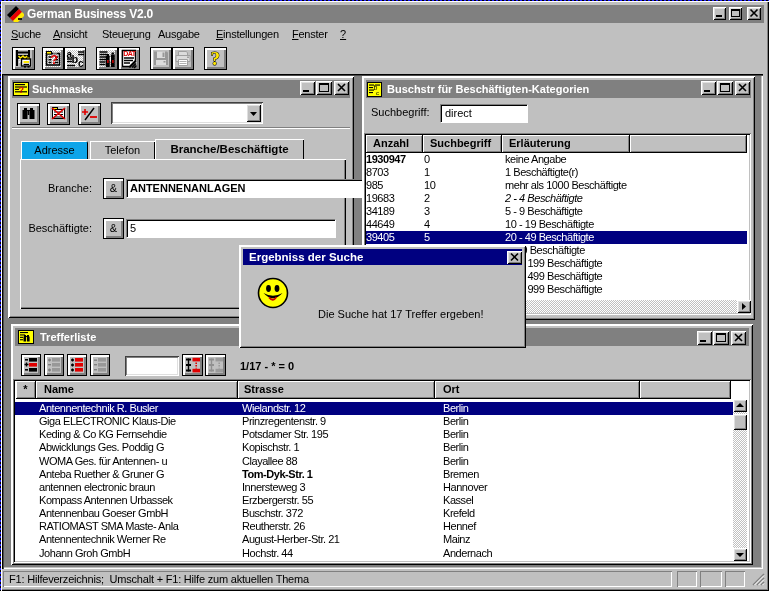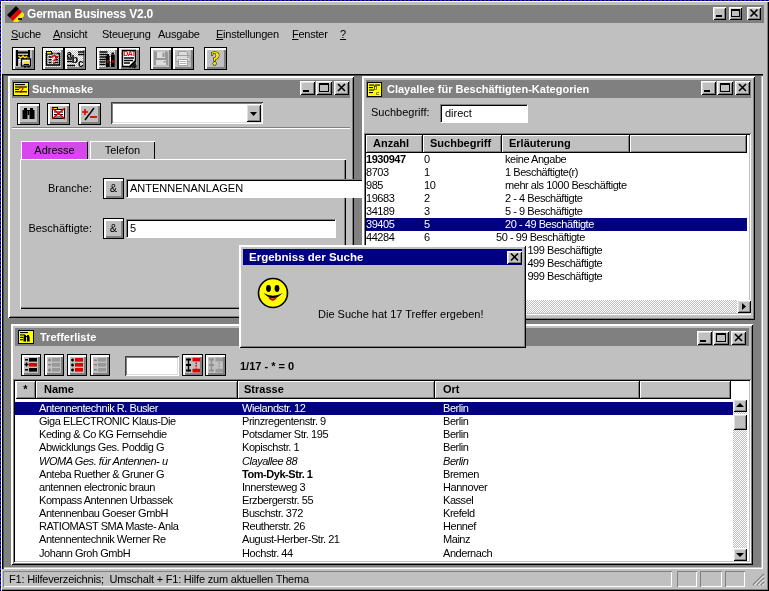--- a/index.html
+++ b/index.html
@@ -204,46 +204,47 @@
    <path d="M15 4 L6 16" stroke="#000" stroke-width="1.4"></path>
    <path d="M11 13 h7" stroke="#e00000" stroke-width="1.8"></path>
   </svg>
  </div>
  <div class="fld" style="left:103px;top:26px;width:152px;height:22px;"></div>
  <div class="cap" style="left:238px;top:28px;width:15px;height:18px;"><svg width="15" height="18">
         <path d="M4 8 L11 8 L7.5 12 Z" fill="#000"></path>
       </svg></div>
  <div style="left:4px;top:51px;width:338px;height:2px;border-top:1px solid #808080;border-bottom:1px solid #fff;"></div>
 
- <div style="left:13px;top:65px;width:67px;height:18px;background:#d946ef;box-shadow:inset 1px 1px 0 #fff,inset -1px 0 0 #000;border-top-right-radius:2px;text-align:center;line-height:18px;">Adresse</div>
+ <div style="left:13px;top:65px;width:67px;height:18px;background:#0ea5e9;box-shadow:inset 1px 1px 0 #fff,inset -1px 0 0 #000;border-top-right-radius:2px;text-align:center;line-height:18px;">Adresse</div>
  <div style="left:82px;top:65px;width:65px;height:18px;background:#c0c0c0;box-shadow:inset 1px 1px 0 #fff,inset -1px 0 0 #000;text-align:center;line-height:18px;">Telefon</div>
  <div style="left:12px;top:83px;width:326px;height:150px;background:#c0c0c0;box-shadow:inset 1px 1px 0 #fff, inset -1px -1px 0 #000, inset -2px -2px 0 #808080;"></div>
+ <div class="b" style="left:147px;top:63px;width:149px;height:20px;background:#c0c0c0;box-shadow:inset 1px 1px 0 #fff,inset -1px 0 0 #000;text-align:center;line-height:20px;font-size:11.5px;">Branche/Beschäftigte</div>
 
  <div style="left:40px;top:106px;width:44px;text-align:right;">Branche:</div>
  <div class="tb" style="left:95px;top:102px;width:21px;height:21px;text-align:center;line-height:19px;">&amp;</div>
- <div class="fld2" style="left:118px;top:103px;width:243px;height:19px;line-height:17px;padding-left:3px;">ANTENNENANLAGEN</div>
+ <div class="fld2" style="left:118px;top:103px;width:243px;height:19px;line-height:17px;padding-left:3px;font-weight:bold;">ANTENNENANLAGEN</div>
  <div style="left:40px;top:146px;width:44px;text-align:right;margin-left:-20px;width:64px;">Beschäftigte:</div>
  <div class="tb" style="left:95px;top:142px;width:21px;height:21px;text-align:center;line-height:19px;">&amp;</div>
  <div class="fld2" style="left:118px;top:143px;width:210px;height:19px;line-height:17px;padding-left:3px;">5</div>
 </div>
 
 <div id="w2" class="win" style="left:362px;top:76px;width:393px;height:244px;">
  <div class="tbar" style="left:4px;top:4px;width:385px;"></div>
  <div style="left:5px;top:6px;width:15px;height:15px;background:#ffff00;border:1px solid #000;">
   <svg width="13" height="13" viewBox="0 0 13 13">
    <rect x="1" y="1.5" width="5" height="1.1" fill="#000"></rect>
         <rect x="1" y="4" width="4" height="1.1" fill="#000"></rect>
    <rect x="1" y="6.5" width="5" height="1.1" fill="#000"></rect>
         <rect x="1" y="9" width="4" height="1.1" fill="#000"></rect>
    <text x="5.5" y="7" font-size="7" fill="#000" font-family="Liberation Sans">b</text>
    <text x="8" y="11.5" font-size="6" fill="#000" font-family="Liberation Sans">c</text>
    <rect x="7" y="1.5" width="5" height="1.1" fill="#000"></rect>
   </svg>
  </div>
- <div class="b white" style="left:25px;top:4px;height:18px;line-height:18px;">Clayallee für Beschäftigten-Kategorien</div>
+ <div class="b white" style="left:25px;top:4px;height:18px;line-height:18px;">Buschstr für Beschäftigten-Kategorien</div>
  <div class="cap" style="left:339px;top:5px;width:15px;height:14px;"><svg width="15" height="14">
         <rect x="3" y="9" width="6" height="2" fill="#000"></rect>
       </svg></div>
  <div class="cap" style="left:355px;top:5px;width:16px;height:14px;"><svg width="16" height="14">
         <rect x="3.5" y="2.5" width="9" height="8" fill="none" stroke="#000"></rect>
         <rect x="3" y="2" width="10" height="2" fill="#000"></rect>
       </svg></div>
  <div class="cap" style="left:373px;top:5px;width:15px;height:14px;"><svg width="15" height="14">
         <path d="M4 3 L11 10 M11 3 L4 10" stroke="#000" stroke-width="1.6"></path>
       </svg></div>
@@ -253,22 +254,23 @@
  <div class="lst" style="left:2px;top:57px;width:387px;height:182px;"></div>
 
  <div class="hc" style="left:4px;top:59px;width:57px;height:18px;padding-left:7px;">Anzahl</div>
  <div class="hc" style="left:61px;top:59px;width:79px;height:18px;padding-left:7px;">Suchbegriff</div>
  <div class="hc" style="left:140px;top:59px;width:128px;height:18px;padding-left:7px;">Erläuterung</div>
  <div class="hc" style="left:268px;top:59px;width:117px;height:18px;"></div>
  <div id="wrows" style="left:4px;top:77px;width:381px;height:147px;overflow:hidden;">
       <div class="row" style="position:relative;"><span style="position:absolute;left:0px;font-weight:bold;">1930947</span><span style="position:absolute;left:58px;">0</span><span style="position:absolute;left:139px;">keine Angabe</span></div>
       <div class="row" style="position:relative;"><span style="position:absolute;left:0px;">8703</span><span style="position:absolute;left:58px;">1</span><span style="position:absolute;left:139px;">1 Beschäftigte(r)</span></div>
       <div class="row" style="position:relative;"><span style="position:absolute;left:0px;">985</span><span style="position:absolute;left:58px;">10</span><span style="position:absolute;left:139px;">mehr als 1000 Beschäftigte</span></div>
-      <div class="row" style="position:relative;"><span style="position:absolute;left:0px;">19683</span><span style="position:absolute;left:58px;">2</span><span style="position:absolute;left:139px;">2 - 4 Beschäftigte</span></div>
+      <div class="row" style="position:relative;"><span style="position:absolute;left:0px;">19683</span><span style="position:absolute;left:58px;">2</span><span style="position:absolute;left:139px;font-style:italic;">2 - 4 Beschäftigte</span></div>
       <div class="row" style="position:relative;"><span style="position:absolute;left:0px;">34189</span><span style="position:absolute;left:58px;">3</span><span style="position:absolute;left:139px;">5 - 9 Beschäftigte</span></div>
+      <div class="row" style="position:relative;"><span style="position:absolute;left:0px;">44649</span><span style="position:absolute;left:58px;">4</span><span style="position:absolute;left:139px;">10 - 19 Beschäftigte</span></div>
       <div class="row sel" style="position:relative;"><span style="position:absolute;left:0px;">39405</span><span style="position:absolute;left:58px;">5</span><span style="position:absolute;left:139px;">20 - 49 Beschäftigte</span></div>
       <div class="row" style="position:relative;"><span style="position:absolute;left:0px;">44284</span><span style="position:absolute;left:58px;">6</span><span style="position:absolute;left:130px;">50 - 99 Beschäftigte</span></div>
       <div class="row" style="position:relative;"><span style="position:absolute;left:0px;">18273</span><span style="position:absolute;left:58px;">7</span><span style="position:absolute;left:136px;">100 - 199 Beschäftigte</span></div>
       <div class="row" style="position:relative;"><span style="position:absolute;left:0px;">9580</span><span style="position:absolute;left:58px;">8</span><span style="position:absolute;left:136px;">200 - 499 Beschäftigte</span></div>
       <div class="row" style="position:relative;"><span style="position:absolute;left:0px;">2585</span><span style="position:absolute;left:58px;">9</span><span style="position:absolute;left:136px;">500 - 999 Beschäftigte</span></div>
     </div>
 
  <div class="chkbg" style="left:4px;top:224px;width:381px;height:13px;"></div>
  <div class="cap" style="left:375px;top:224px;width:14px;height:13px;"><svg width="14" height="13">
         <path d="M5 3 L9 6.5 L5 10 Z" fill="#000"></path>
@@ -365,21 +367,21 @@
  <div class="hc" style="left:5px;top:57px;width:20px;height:18px;text-align:center;">*</div>
  <div class="hc" style="left:25px;top:57px;width:202px;height:18px;padding-left:8px;">Name</div>
  <div class="hc" style="left:227px;top:57px;width:197px;height:18px;padding-left:6px;">Strasse</div>
  <div class="hc" style="left:424px;top:57px;width:205px;height:18px;padding-left:8px;">Ort</div>
  <div class="hc" style="left:629px;top:57px;width:91px;height:18px;"></div>
  <div id="trows" style="left:4px;top:78px;width:718px;height:160px;overflow:hidden;">
       <div class="row sel" style="position:relative;padding-left:6px;"><span style="position:absolute;left:24px;">Antennentechnik R. Busler</span><span style="position:absolute;left:227px;">Wielandstr. 12</span><span style="position:absolute;left:428px;">Berlin</span></div>
       <div class="row" style="position:relative;"><span style="position:absolute;left:24px;">Giga ELECTRONIC Klaus-Die</span><span style="position:absolute;left:227px;">Prinzregentenstr. 9</span><span style="position:absolute;left:428px;">Berlin</span></div>
       <div class="row" style="position:relative;"><span style="position:absolute;left:24px;">Keding &amp; Co KG Fernsehdie</span><span style="position:absolute;left:227px;">Potsdamer Str. 195</span><span style="position:absolute;left:428px;">Berlin</span></div>
       <div class="row" style="position:relative;"><span style="position:absolute;left:24px;">Abwicklungs Ges. Poddig G</span><span style="position:absolute;left:227px;">Kopischstr. 1</span><span style="position:absolute;left:428px;">Berlin</span></div>
-      <div class="row" style="position:relative;font-style:italic;"><span style="position:absolute;left:24px;">WOMA Ges. für Antennen- u</span><span style="position:absolute;left:227px;">Clayallee 88</span><span style="position:absolute;left:428px;">Berlin</span></div>
+      <div class="row" style="position:relative;"><span style="position:absolute;left:24px;">WOMA Ges. für Antennen- u</span><span style="position:absolute;left:227px;">Clayallee 88</span><span style="position:absolute;left:428px;">Berlin</span></div>
       <div class="row" style="position:relative;"><span style="position:absolute;left:24px;">Anteba Ruether &amp; Gruner G</span><span style="position:absolute;left:227px;font-weight:bold;">Tom-Dyk-Str. 1</span><span style="position:absolute;left:428px;">Bremen</span></div>
       <div class="row" style="position:relative;"><span style="position:absolute;left:24px;">antennen electronic braun</span><span style="position:absolute;left:227px;">Innersteweg 3</span><span style="position:absolute;left:428px;">Hannover</span></div>
       <div class="row" style="position:relative;"><span style="position:absolute;left:24px;">Kompass Antennen Urbassek</span><span style="position:absolute;left:227px;">Erzbergerstr. 55</span><span style="position:absolute;left:428px;">Kassel</span></div>
       <div class="row" style="position:relative;"><span style="position:absolute;left:24px;">Antennenbau Goeser GmbH</span><span style="position:absolute;left:227px;">Buschstr. 372</span><span style="position:absolute;left:428px;">Krefeld</span></div>
       <div class="row" style="position:relative;padding-left:25px;"><span style="position:absolute;left:24px;">RATIOMAST SMA Maste- Anla</span><span style="position:absolute;left:227px;">Reutherstr. 26</span><span style="position:absolute;left:428px;">Hennef</span></div>
       <div class="row" style="position:relative;"><span style="position:absolute;left:24px;">Antennentechnik Werner Re</span><span style="position:absolute;left:227px;">August-Herber-Str. 21</span><span style="position:absolute;left:428px;">Mainz</span></div>
       <div class="row" style="position:relative;"><span style="position:absolute;left:24px;">Johann Groh GmbH</span><span style="position:absolute;left:227px;">Hochstr. 44</span><span style="position:absolute;left:428px;">Andernach</span></div>
     </div>
 
  <div class="chkbg" style="left:722px;top:75px;width:14px;height:162px;"></div>

